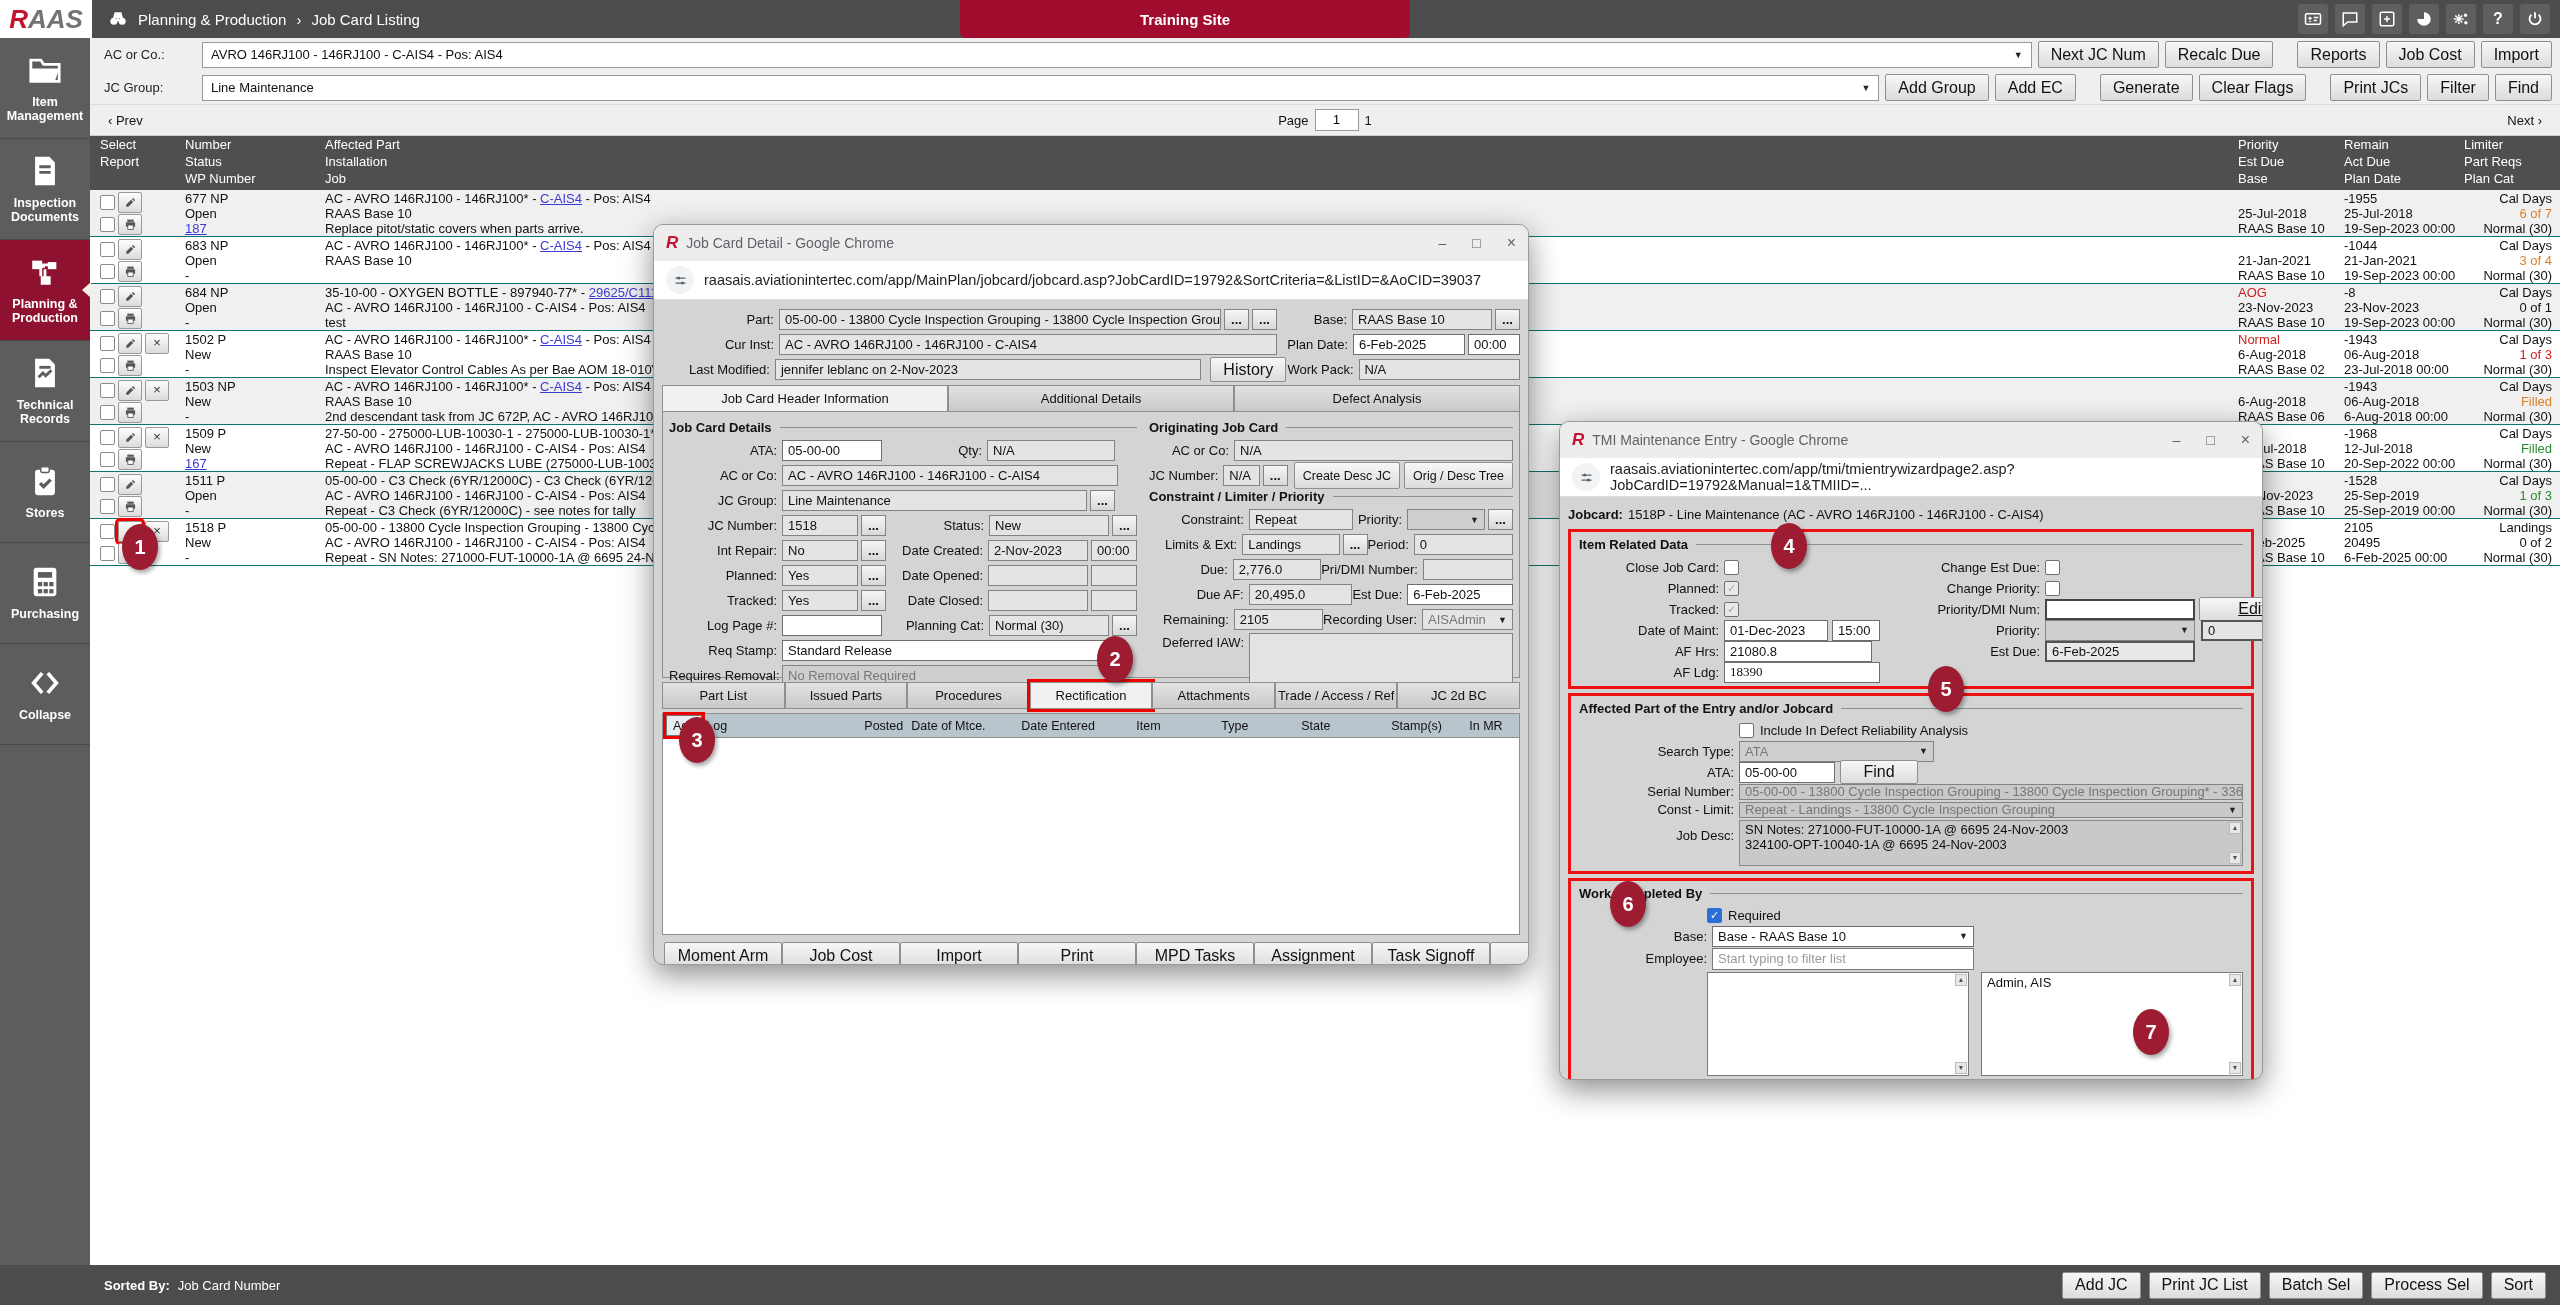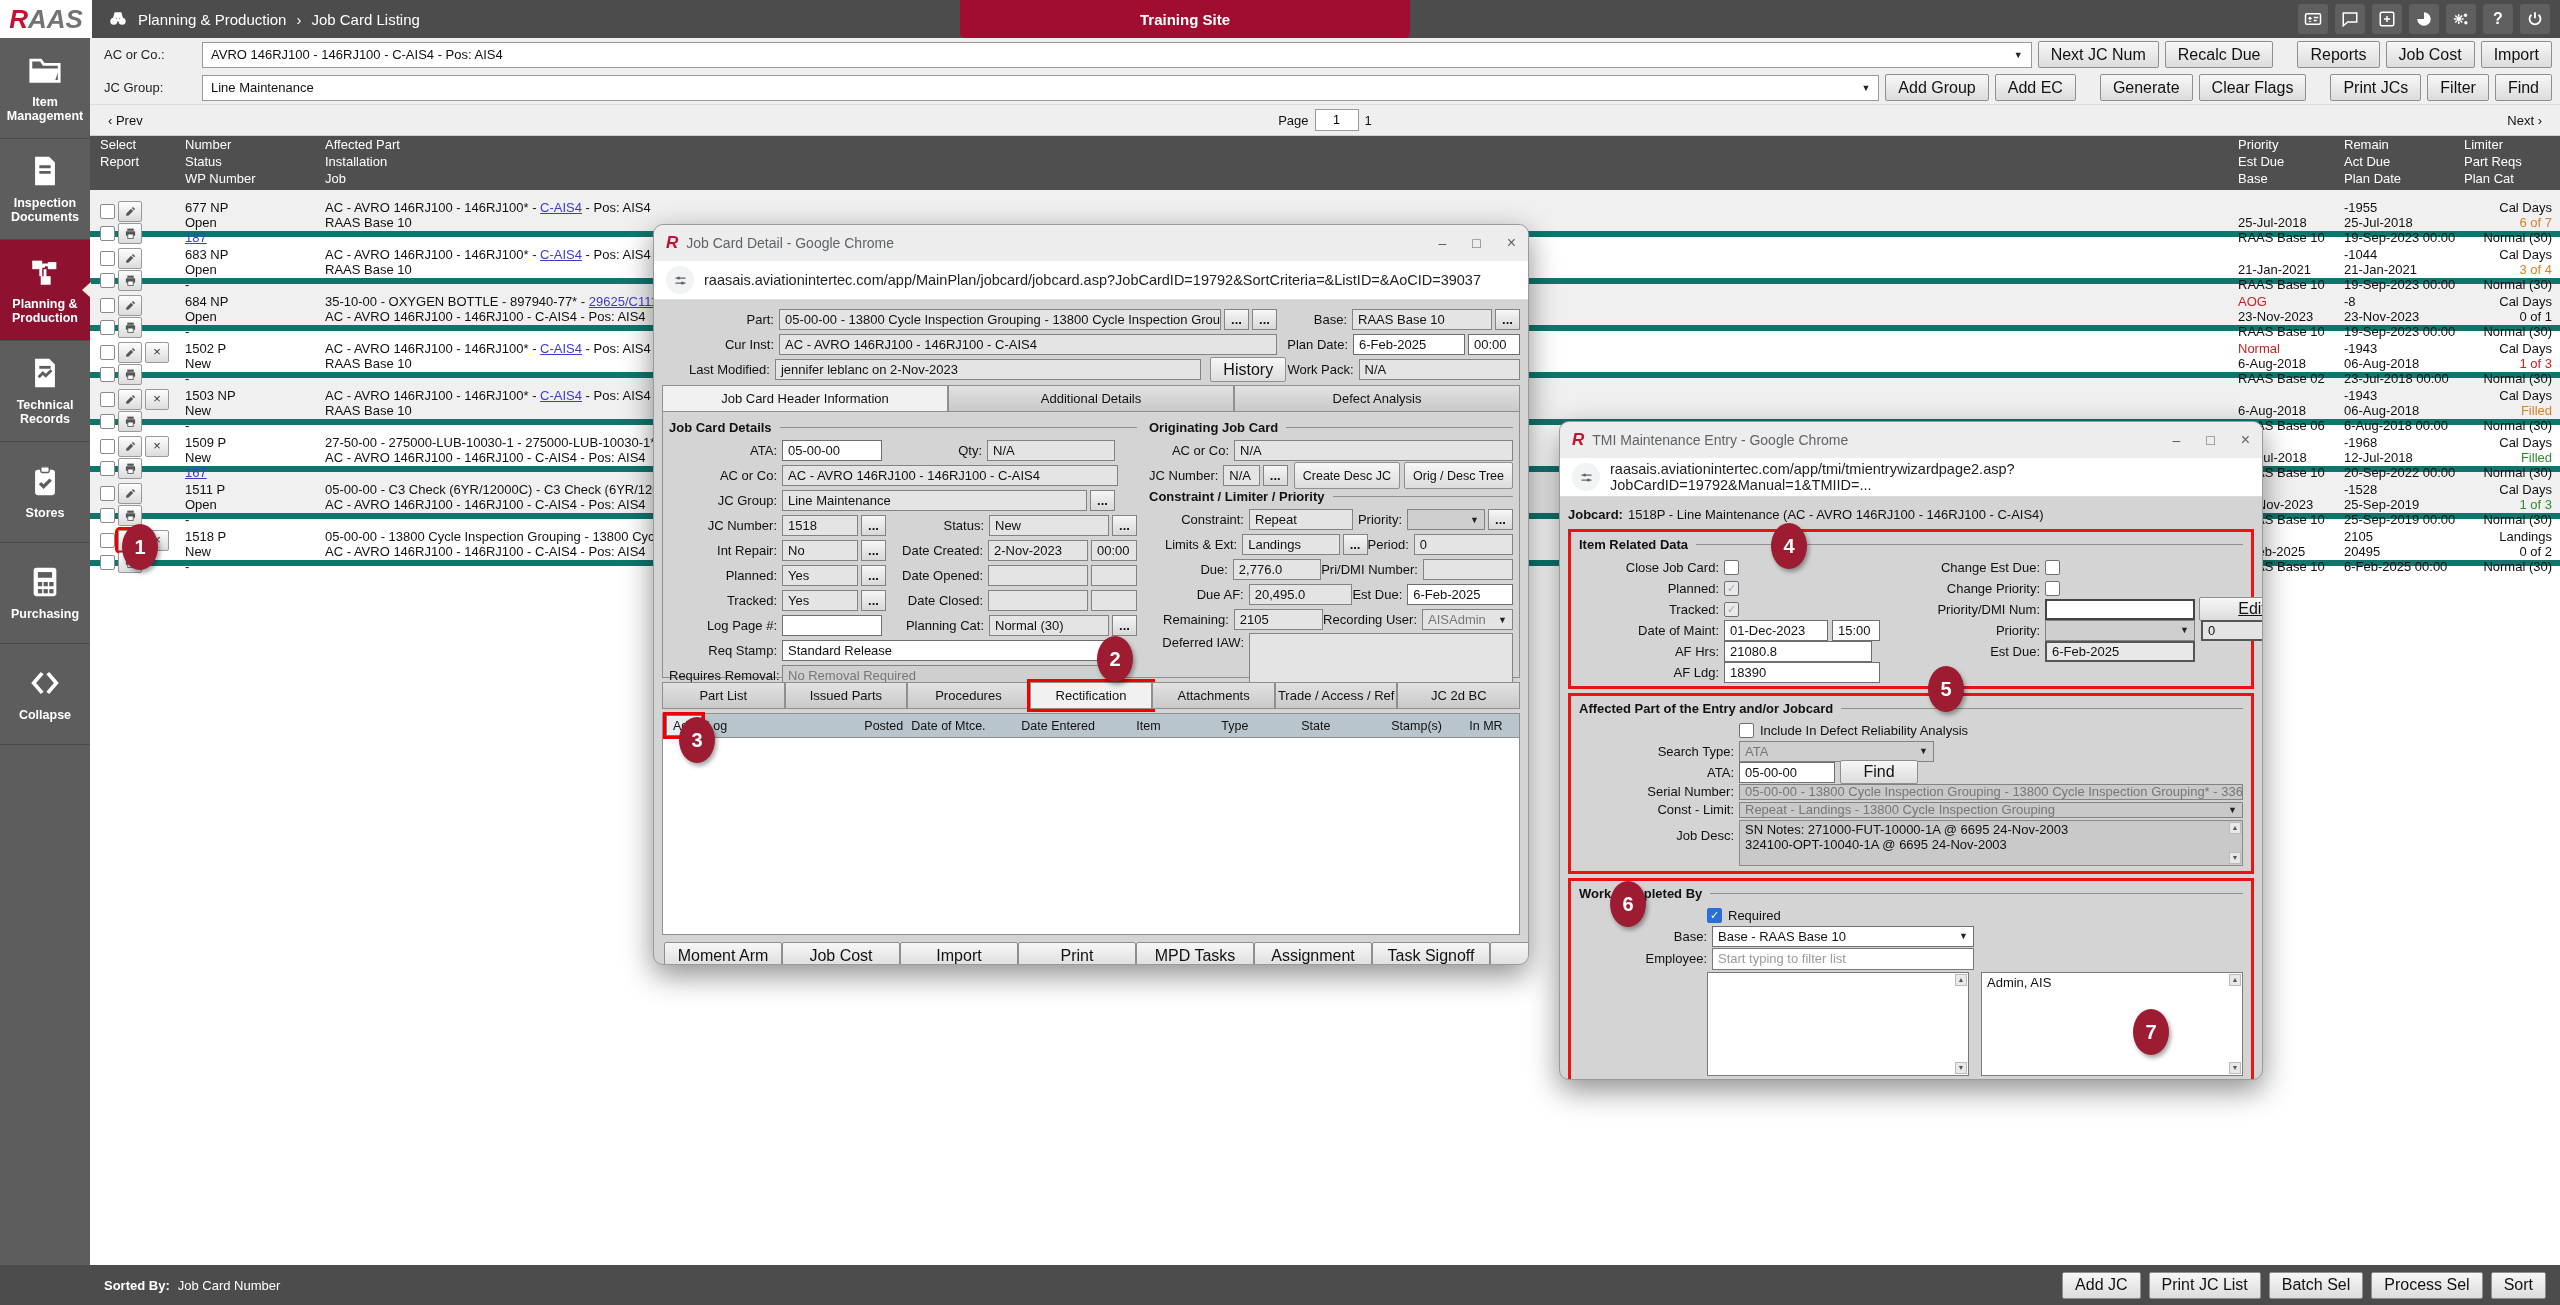--- a/index.html
+++ b/index.html
@@ -44,21 +44,21 @@
   
   #thead{position:absolute;left:90px;right:0;top:134px;height:56px;background:#4f4f4f;color:#fff;display:flex;z-index:2;line-height:17px;padding-top:2px;box-sizing:border-box;}
   .c-sel{width:95px;padding-left:10px;flex:none;box-sizing:border-box;}
   .c-num{width:140px;flex:none;box-sizing:border-box;}
   .c-aff{flex:1;min-width:0;overflow:hidden;box-sizing:border-box;}
   .c-pri{width:108px;padding-left:8px;flex:none;box-sizing:border-box;}
   .c-rem{width:122px;padding-left:6px;flex:none;box-sizing:border-box;}
   .c-lim{width:100px;padding-right:8px;text-align:right;flex:none;box-sizing:border-box;}
   #thead .c-lim{text-align:left;padding-left:4px;}
   #rows{position:absolute;left:90px;right:0;top:190px;z-index:1;}
-  .trow{height:47px;display:flex;border-bottom:6px solid #0f766e;line-height:15.2px;padding-top:10px;box-sizing:border-box;background:#fff;justify-content:space-between;}
+  .trow{height:47px;display:flex;border-bottom:1px solid #0f766e;line-height:15.2px;padding-top:1px;box-sizing:border-box;background:#fff;justify-content:space-between;}
   .trow.odd{background:#f0f0f0;}
   .sline{display:flex;align-items:center;gap:3px;height:22px;}
   .cb-sm{width:13px;height:13px;border:1px solid #8a8a8a;background:#fff;border-radius:2px;flex:none;}
   .ibtn{width:22px;height:19px;border:1px solid #999;background:linear-gradient(#fdfdfd,#dcdcdc);display:flex;align-items:center;justify-content:center;border-radius:2px;font-size:13px;color:#333;}
   .ibtn svg{width:13px;height:13px;}
   .lnk{color:#3b3bd1;text-decoration:underline;cursor:pointer;}
   .orange{color:#d9822b;} .redtx{color:#cc2020;} .greentx{color:#2e8b2e;}
   .redbox{outline:3px solid #f20000;outline-offset:0px;}
 
   
@@ -1013,21 +1013,21 @@
                 <span class="flb" style="width:140px;">Date of Maint:</span>
                 <span class="fin fw" style="width:104px;">01-Dec-2023</span>
                 <span class="fin fw" style="width:48px;margin-left:4px;">15:00</span>
               </div>
             <div class="t-frow">
                 <span class="flb" style="width:140px;">AF Hrs:</span>
                 <span class="fin fw" style="width:148px;">21080.8</span>
               </div>
             <div class="t-frow">
                 <span class="flb" style="width:140px;">AF Ldg:</span>
-                <span class="fin fw" style="width:156px;">18390</span>
+                <span class="fin fw" style="width:156px;font-family:Liberation Serif, serif;">18390</span>
               </div>
           </div>
           <div style="flex:1;">
             <div class="t-frow">
                 <span class="flb" style="width:160px;">Change Est Due:</span>
                 <span class="cb"></span>
               </div>
             <div class="t-frow">
                 <span class="flb" style="width:160px;">Change Priority:</span>
                 <span class="cb"></span>

